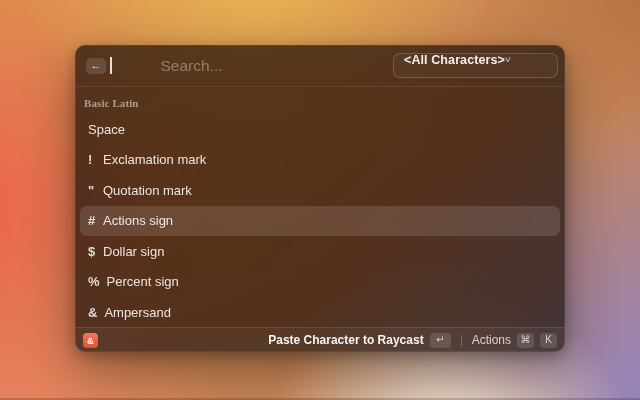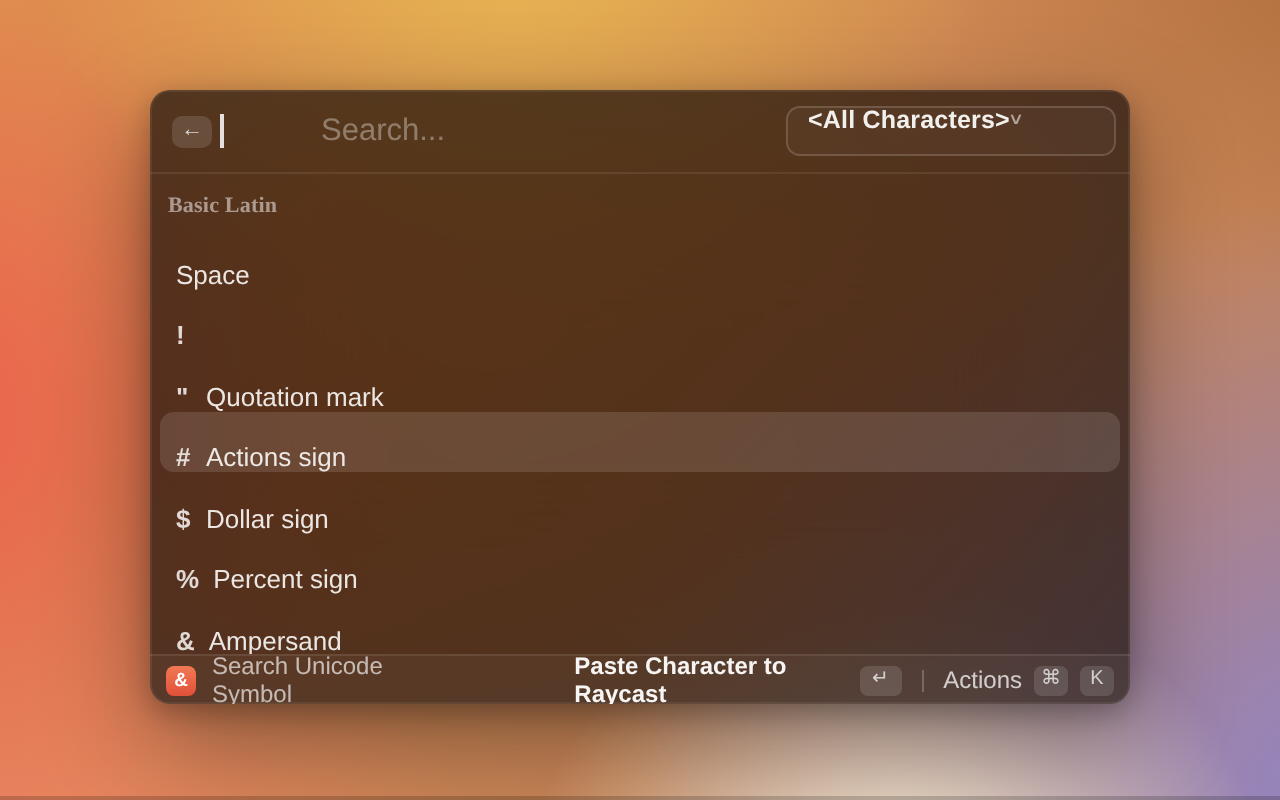--- a/index.html
+++ b/index.html
@@ -66,21 +66,21 @@
   .dropdown .value { font-size:12.5px; font-weight:700; color:rgba(255,255,255,0.92); letter-spacing:0.1px; }
   .dropdown .chev { font-size:8px; color:rgba(255,255,255,0.55); transform:scaleX(1.4); }
 
   
   .list { flex:1; padding:4px 5px 0; overflow:hidden; }
   .section-header {
     height:23px; display:flex; align-items:center; padding:0 4px;
     font-size:11px; font-weight:700; color:rgba(255,255,255,0.5); letter-spacing:0.1px;font-family:Liberation Serif, serif;
   }
   .row {
-    height:30.5px; display:flex; align-items:flex-end; gap:7px;
+    height:30.5px; display:flex; align-items:center; gap:7px;
     padding:0 8px; border-radius:7px; font-size:13px; color:rgba(255,255,255,0.88);
     cursor:default;
   }
   .row.selected { background:rgba(255,255,255,0.12); }
   .row .symbol { font-weight:700; color:rgba(255,255,255,0.82); min-width:8px; text-align:left; }
   .row .symbol:empty { display:none; }
 
   
   .footer {
     flex:none; height:25px; display:flex; align-items:center;
@@ -129,20 +129,21 @@
 
   <div class="list">
     <div class="section-header">Basic Latin</div>
 
     <div class="row">
 
       <span class="label">Space</span>
     </div>
     <div class="row">
       <span class="symbol">!</span>
+      <span class="label">Exclamation mark</span>
     </div>
     <div class="row">
       <span class="symbol">"</span>
       <span class="label">Quotation mark</span>
     </div>
     <div class="row selected">
       <span class="symbol">#</span>
       <span class="label">Actions sign</span>
     </div>
     <div class="row">
@@ -156,21 +157,20 @@
     <div class="row">
       <span class="symbol">&amp;</span>
       <span class="label">Ampersand</span>
     </div>
   </div>
 
   <div class="footer">
     <div class="app-icon">
       <span>&amp;</span>
     </div>
-    <span class="app-name">Search Unicode Symbol</span>
     <div class="spacer"></div>
 
     <div class="action-group">
       <span class="primary-label">Paste Character to Raycast</span>
       <span class="keycap enter">↵</span>
     </div>
 
     <div class="vdivider"></div>
 
     <div class="action-group">

